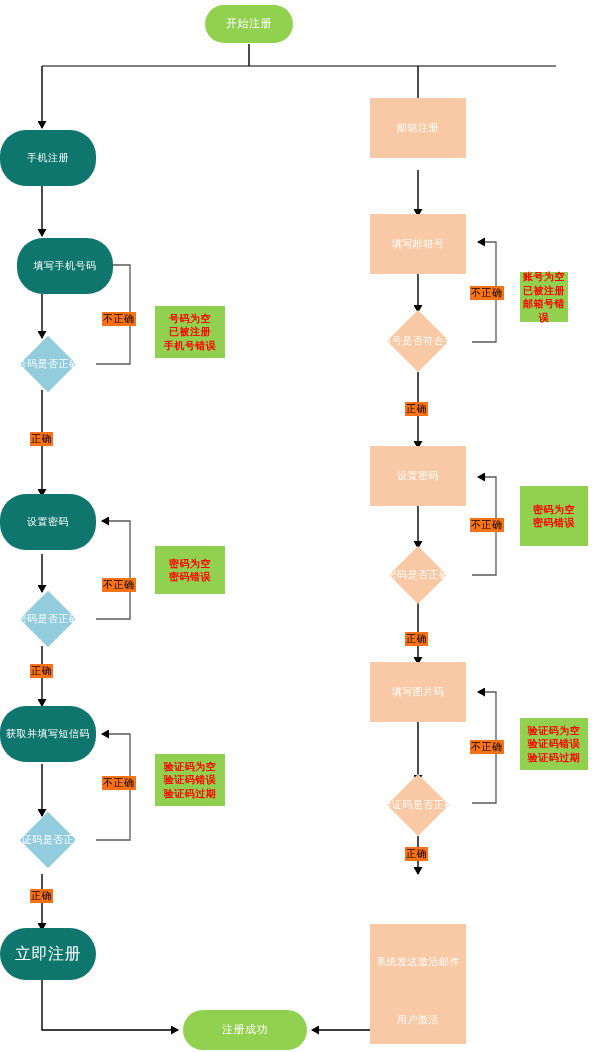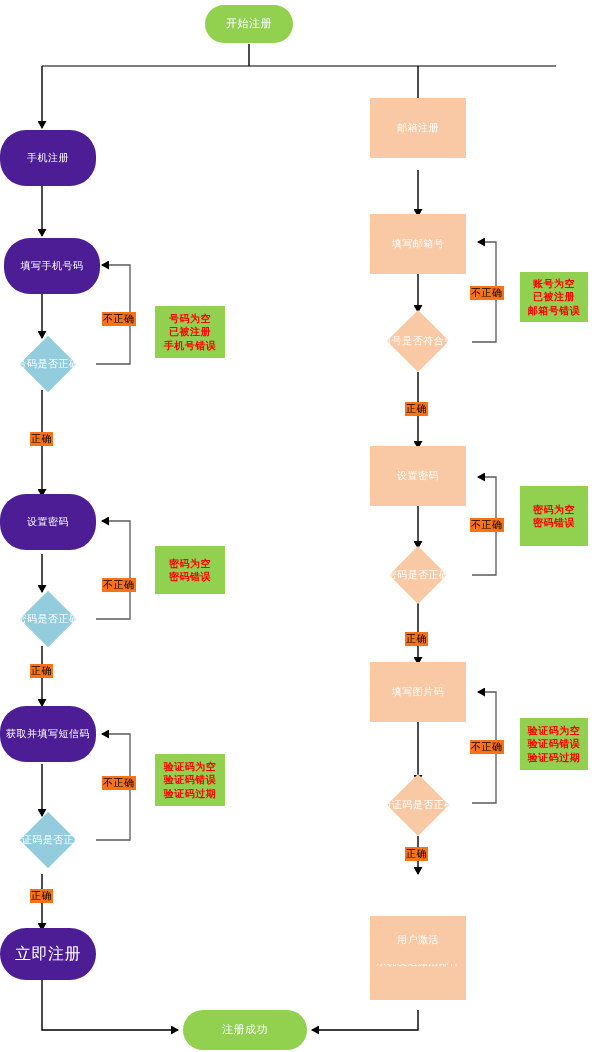--- a/index.html
+++ b/index.html
@@ -3,21 +3,21 @@
 <meta charset="utf-8">
 <style>
   html,body{margin:0;padding:0;background:#ffffff;}
   body{font-family:"DejaVu Sans","Liberation Sans",sans-serif;}
   #canvas{position:relative;width:596px;height:1052px;background:#ffffff;overflow:hidden;}
   #edges{position:absolute;left:0;top:0;width:596px;height:1052px;}
 
   .node{position:absolute;box-sizing:border-box;display:flex;align-items:center;
         justify-content:center;text-align:center;color:#ffffff;font-size:10px;
         line-height:1.25;letter-spacing:.5px;}
-  .proc-blue{background:#4c1d95;border-radius:26px;}
+  .proc-blue{background:#0f766e;border-radius:26px;}
   .proc-orange{background:#f8c9a4;}
   .terminal{background:#92d050;border-radius:22px;font-size:11px;}
 
   
   .dia{position:absolute;}
   .dia .shape{position:absolute;left:50%;top:50%;transform:translate(-50%,-50%) rotate(45deg);}
   .dia.blue .shape{background:#93cddd;}
   .dia.orange .shape{background:#f8c9a4;}
   .dia .lbl{position:absolute;left:0;top:0;width:100%;height:100%;display:flex;
             align-items:center;justify-content:center;text-align:center;color:#ffffff;
@@ -80,21 +80,21 @@
       <path d="M472,342 L496,342 L496,242 L478,242" marker-end="url(#ah)"></path>
       <path d="M472,575 L496,575 L496,477 L478,477" marker-end="url(#ah)"></path>
       <path d="M472,803 L496,803 L496,692 L478,692" marker-end="url(#ah)"></path>
     </g>
   </svg>
 
   <div class="node terminal" style="left:205px;top:5px;width:88px;height:38px;">开始注册</div>
 
   <div class="node proc-blue" style="left:0px;top:130px;width:96px;height:56px;">手机注册</div>
 
-  <div class="node proc-blue" style="left:4px;top:238px;width:96px;height:56px;">填写手机号码</div>
+  <div class="node proc-blue" style="left:17px;top:238px;width:96px;height:56px;">填写手机号码</div>
 
   <div class="dia blue" style="left:0px;top:336px;width:96px;height:56px;">
     <div class="shape" style="width:40px;height:40px;"></div>
     <div class="lbl">号码是否正确</div>
   </div>
 
   <div class="node proc-blue" style="left:0px;top:494px;width:96px;height:56px;">设置密码</div>
 
   <div class="dia blue" style="left:0px;top:591px;width:96px;height:56px;">
     <div class="shape" style="width:40px;height:40px;"></div>
@@ -145,23 +145,23 @@
 
   <div class="node proc-orange" style="left:370px;top:662px;width:96px;height:60px;">填写图片码</div>
 
   <div class="dia orange" style="left:364px;top:774px;width:108px;height:62px;">
     <div class="shape" style="width:44px;height:44px;"></div>
     <div class="lbl">验证码是否正确</div>
   </div>
 
   <div class="node proc-orange" style="left:370px;top:924px;width:96px;height:76px;">系统发送激活邮件</div>
 
-  <div class="node proc-orange" style="left:370px;top:916px;width:96px;height:48px;">用户激活</div>
+  <div class="node proc-orange" style="left:370px;top:996px;width:96px;height:48px;">用户激活</div>
 
-  <div class="note" style="left:520px;top:272px;width:68px;height:50px;">
+  <div class="note" style="left:520px;top:272px;width:48px;height:50px;">
       <div>账号为空<br>已被注册<br>邮箱号错误</div>
     </div>
   <div class="note" style="left:520px;top:486px;width:68px;height:60px;">
       <div>密码为空<br>密码错误</div>
     </div>
   <div class="note" style="left:520px;top:718px;width:68px;height:52px;">
       <div>验证码为空<br>验证码错误<br>验证码过期</div>
     </div>
 
   <div class="elabel" style="left:470px;top:286px;">不正确</div>

